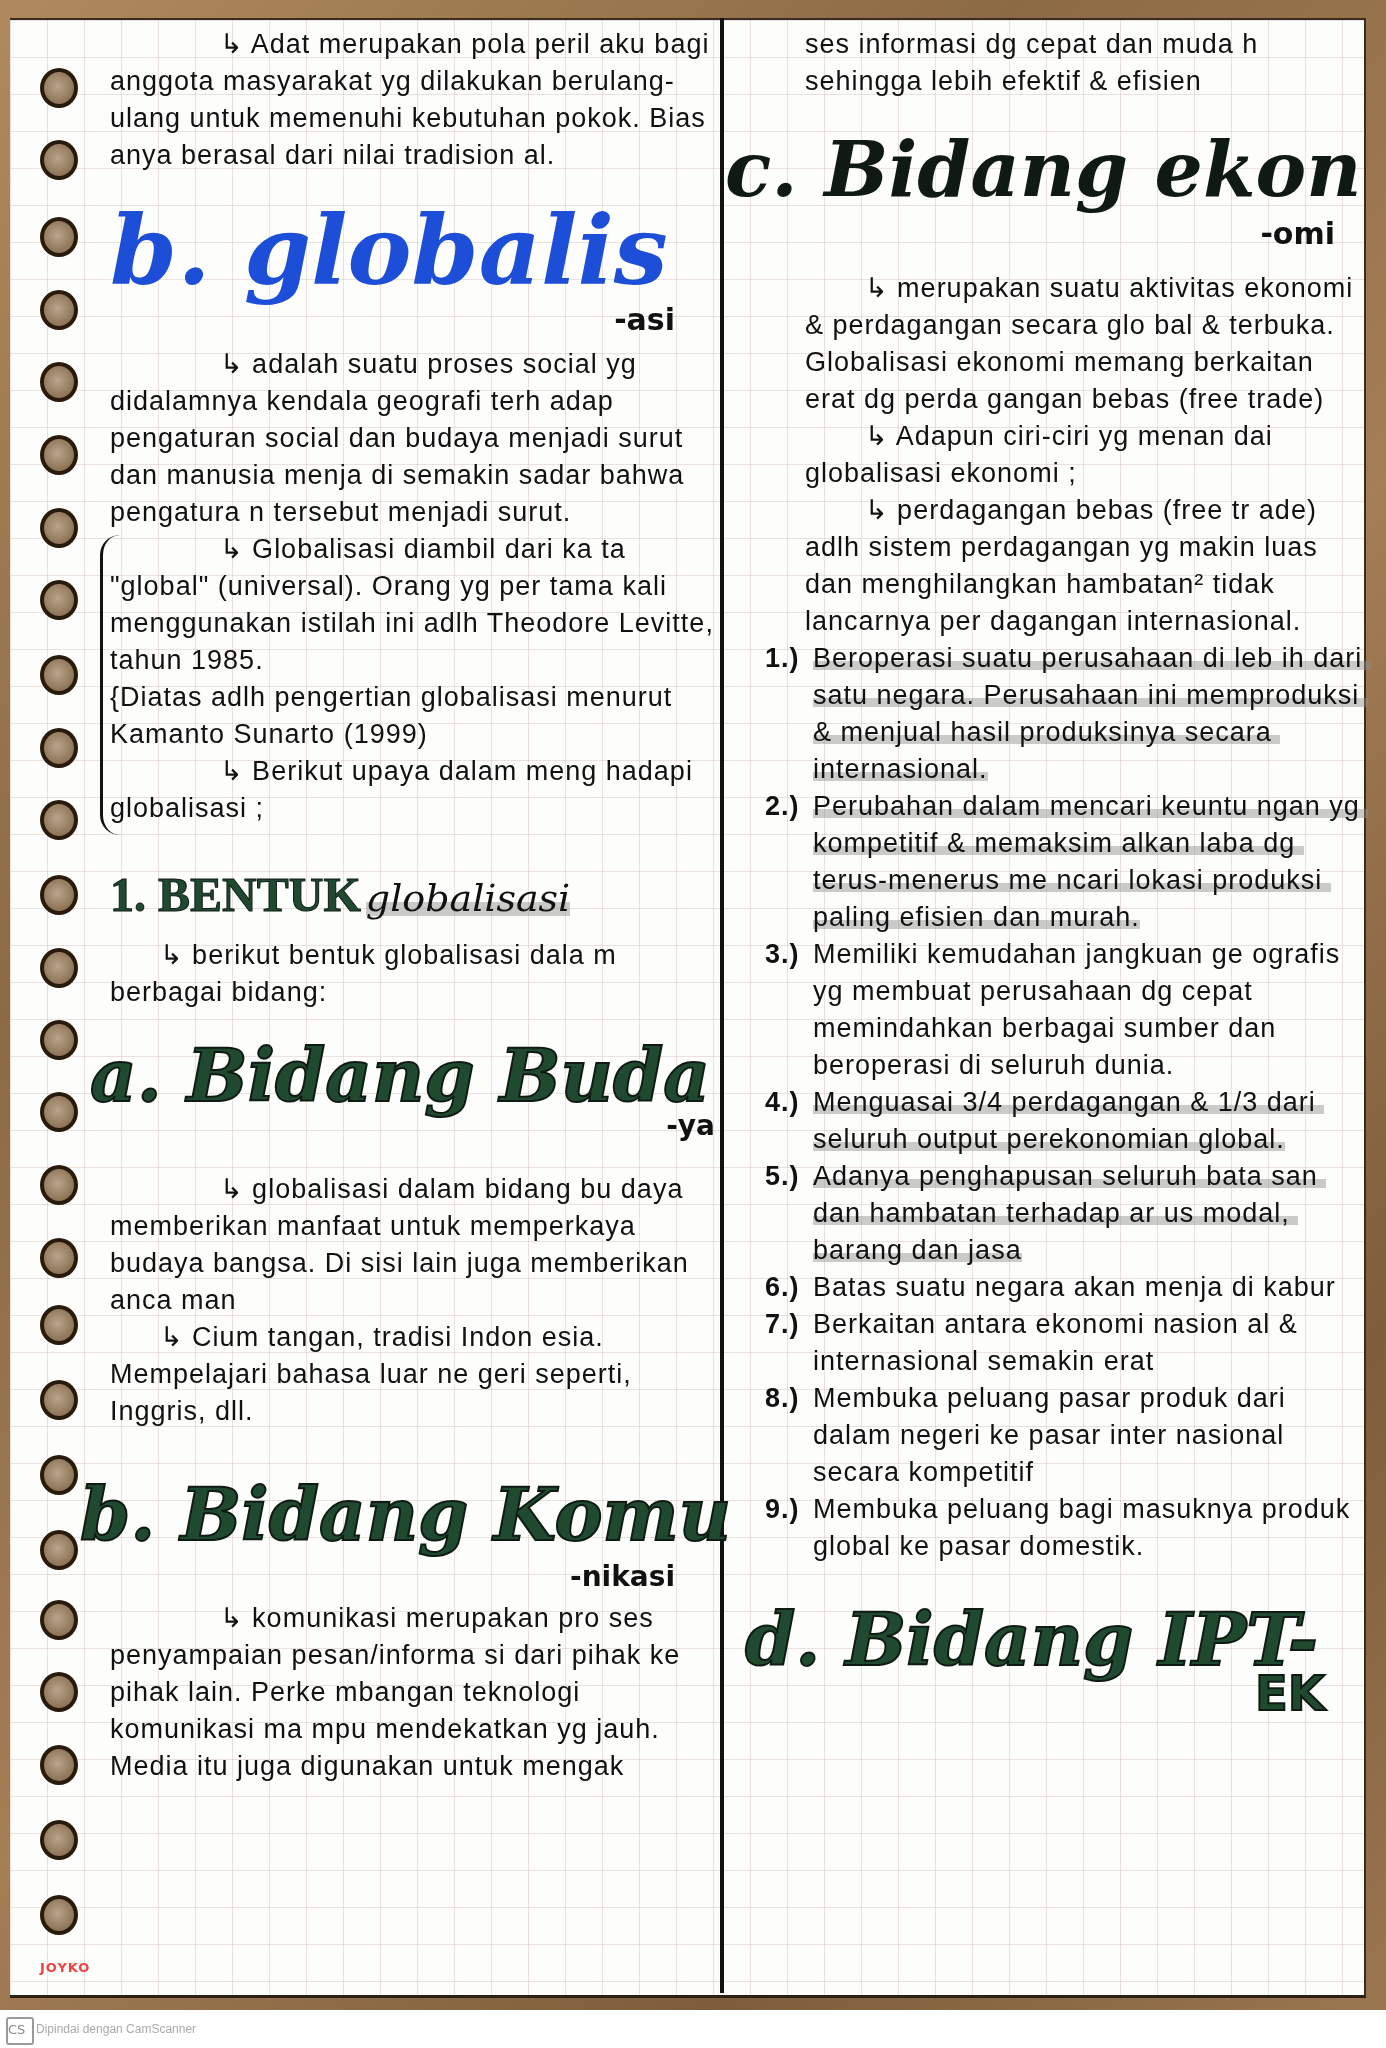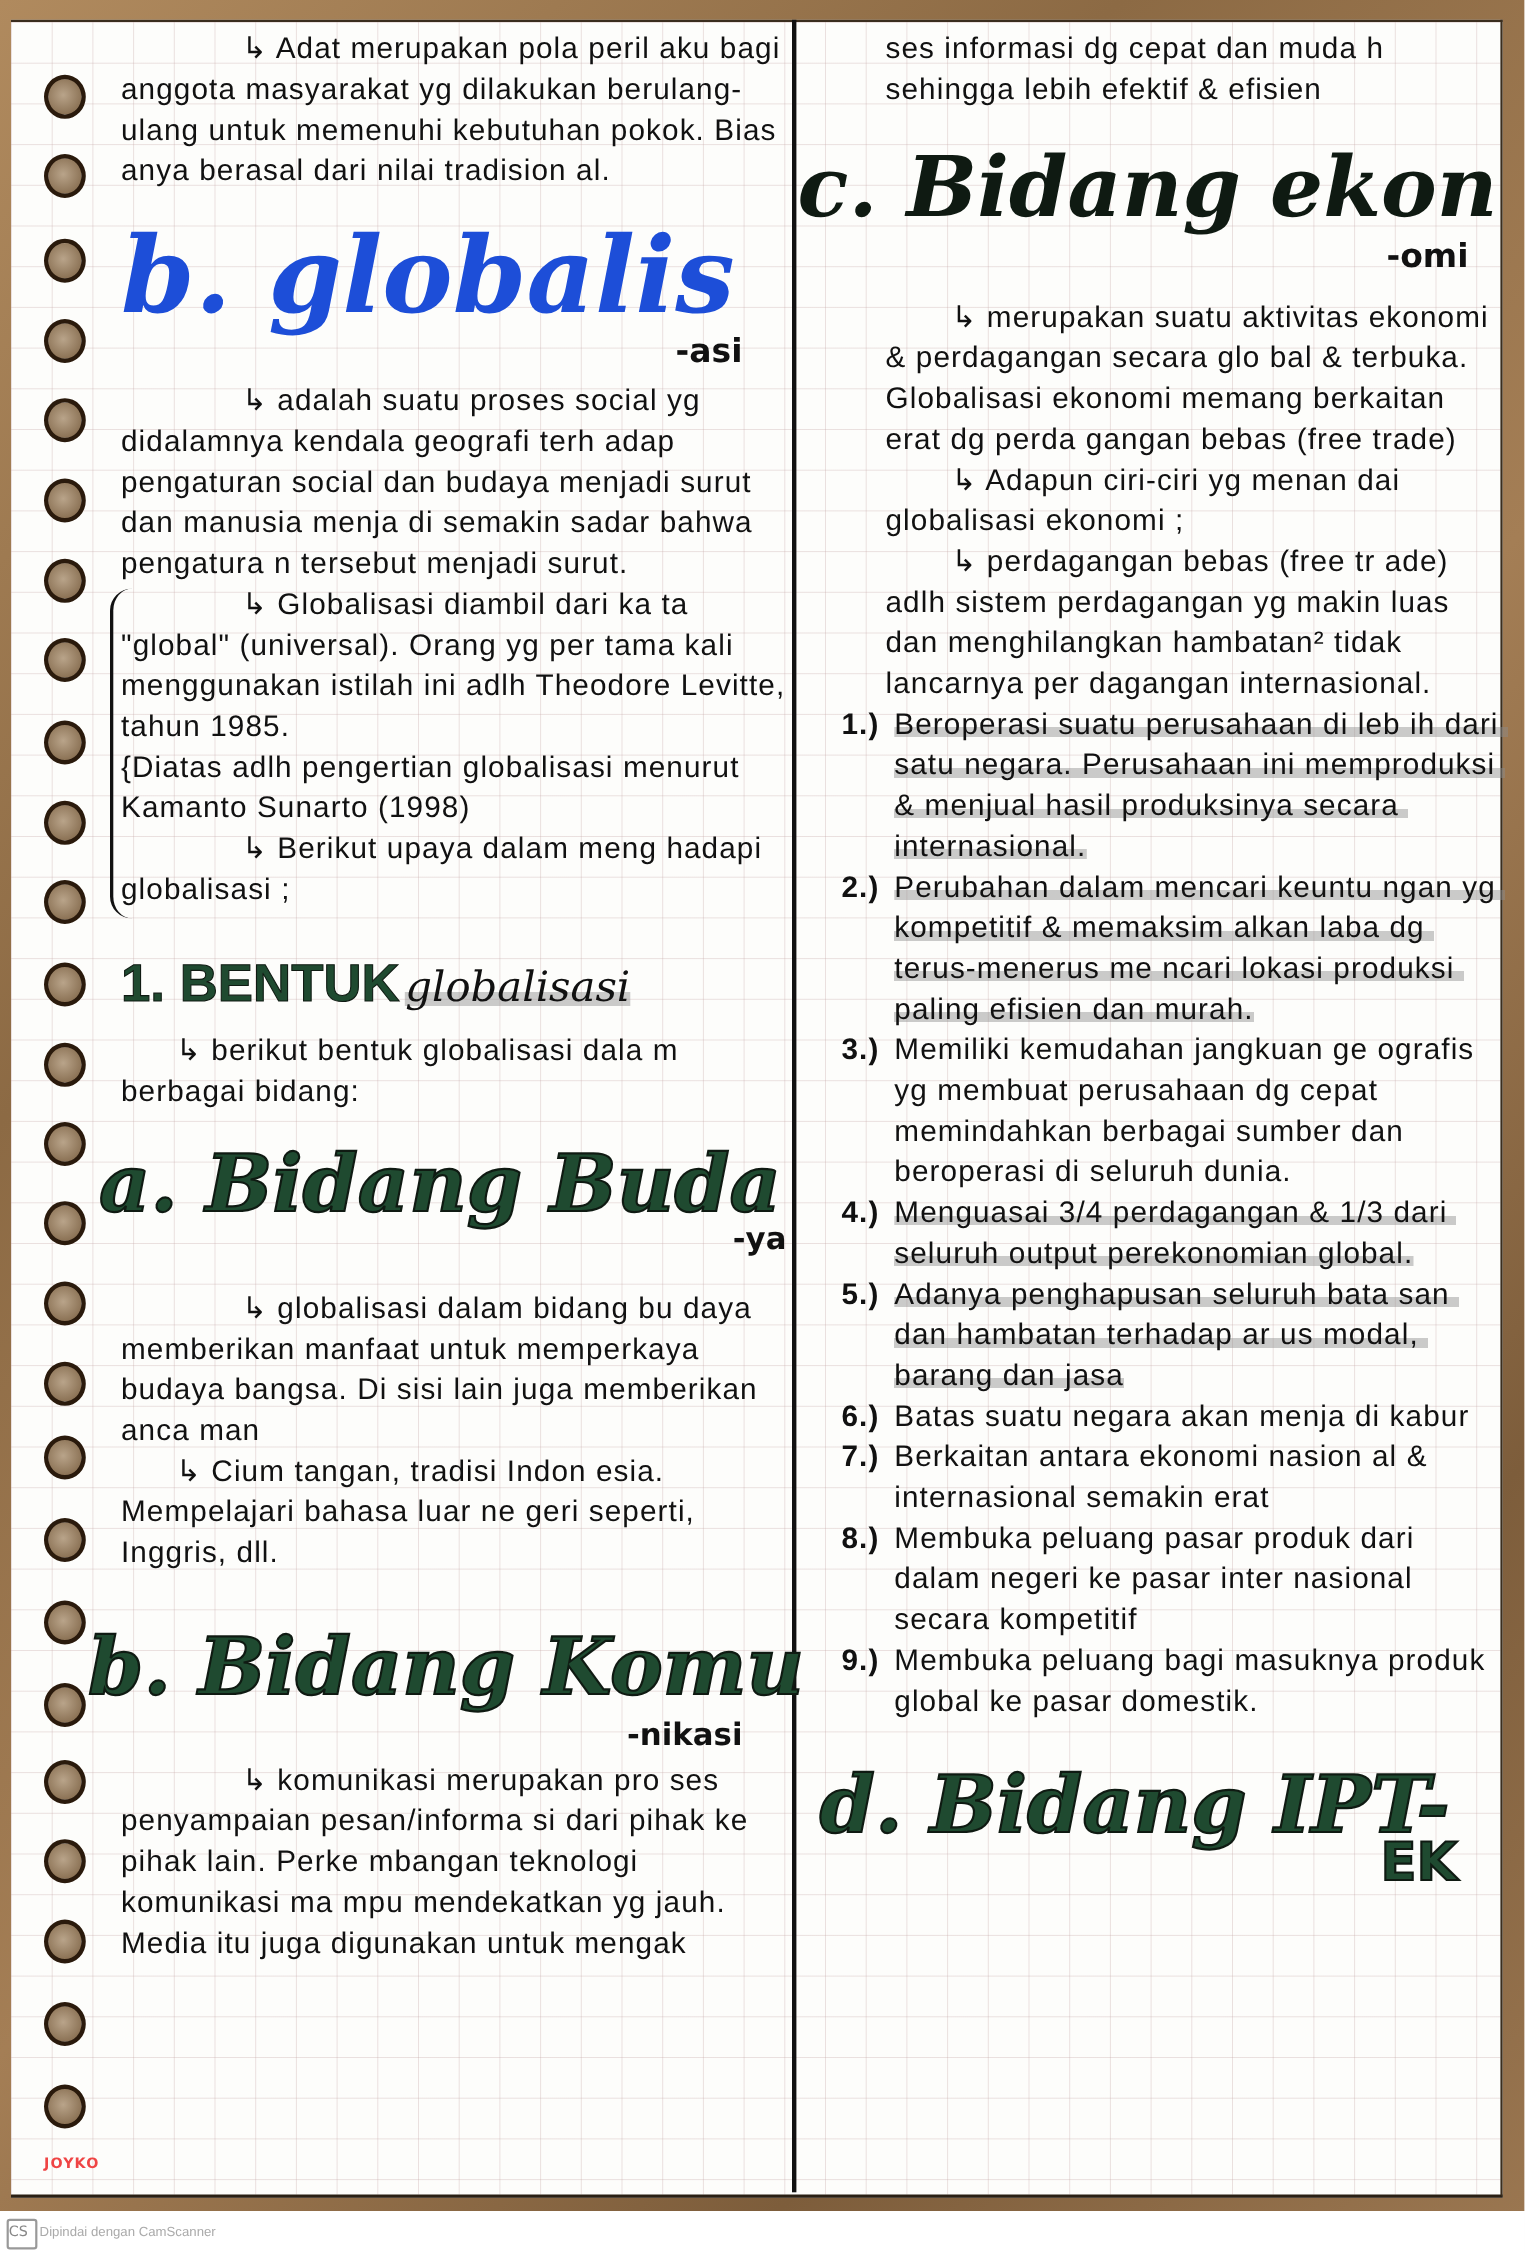--- a/index.html
+++ b/index.html
@@ -111,25 +111,25 @@
 <div class="col col-left">
   <p class="hand indent" style="margin-top:8px">↳ Adat merupakan pola peril aku bagi anggota masyarakat yg dilakukan berulang-ulang untuk memenuhi kebutuhan pokok. Bias anya berasal dari nilai tradision al.</p>
 
   <div style="position:relative; height:150px; margin-top:22px;">
     <h1 class="big-title" style="font-size:96px; line-height:110px; position:absolute; left:0; top:0;">b. globalis</h1>
     <span class="suffix" style="position:absolute; right:40px; top:106px; font-size:30px;">-asi</span>
   </div>
 
   <p class="hand indent">↳ adalah suatu proses social yg didalamnya kendala geografi terh adap pengaturan social dan budaya menjadi surut dan manusia menja di semakin sadar bahwa pengatura n tersebut menjadi surut.</p>
   <p class="hand indent">↳ Globalisasi diambil dari ka ta "global" (universal). Orang yg per tama kali menggunakan istilah ini adlh Theodore Levitte, tahun 1985.</p>
-  <p class="hand">{Diatas adlh pengertian globalisasi menurut Kamanto Sunarto (1998)</p>
+  <p class="hand">{Diatas adlh pengertian globalisasi menurut Kamanto Sunarto (1999)</p>
   <p class="hand indent">↳ Berikut upaya dalam meng hadapi globalisasi ;</p>
 
   <div style="margin-top:40px; height:70px;">
-    <span style="font-family:Liberation Sans, sans-serif; font-weight:bold; font-size:48px; color:#1f4a30; -webkit-text-stroke:1px #0f1a12;">1. BENTUK</span>
+    <span style="font-family:Liberation Serif, serif; font-weight:bold; font-size:48px; color:#1f4a30; -webkit-text-stroke:1px #0f1a12;">1. BENTUK</span>
     <span class="highlight" style="font-family:'DejaVu Serif',serif; font-style:italic; font-size:38px; color:#111;">globalisasi</span>
   </div>
   <p class="hand indent" style="text-indent:50px">↳ berikut bentuk globalisasi dala m berbagai bidang:</p>
 
   <div style="position:relative; height:120px; margin-top:20px;">
     <h2 class="green-title" style="font-size:72px; line-height:90px; position:absolute; left:-20px; top:0;">a. Bidang Buda</h2>
     <span class="suffix" style="position:absolute; right:0; top:78px; font-size:28px;">-ya</span>
   </div>
   <p class="hand indent" style="margin-top:20px">↳ globalisasi dalam bidang bu daya memberikan manfaat untuk memperkaya budaya bangsa. Di sisi lain juga memberikan anca man</p>
   <p class="hand indent" style="text-indent:50px">↳ Cium tangan, tradisi Indon esia. Mempelajari bahasa luar ne geri seperti, Inggris, dll.</p>

